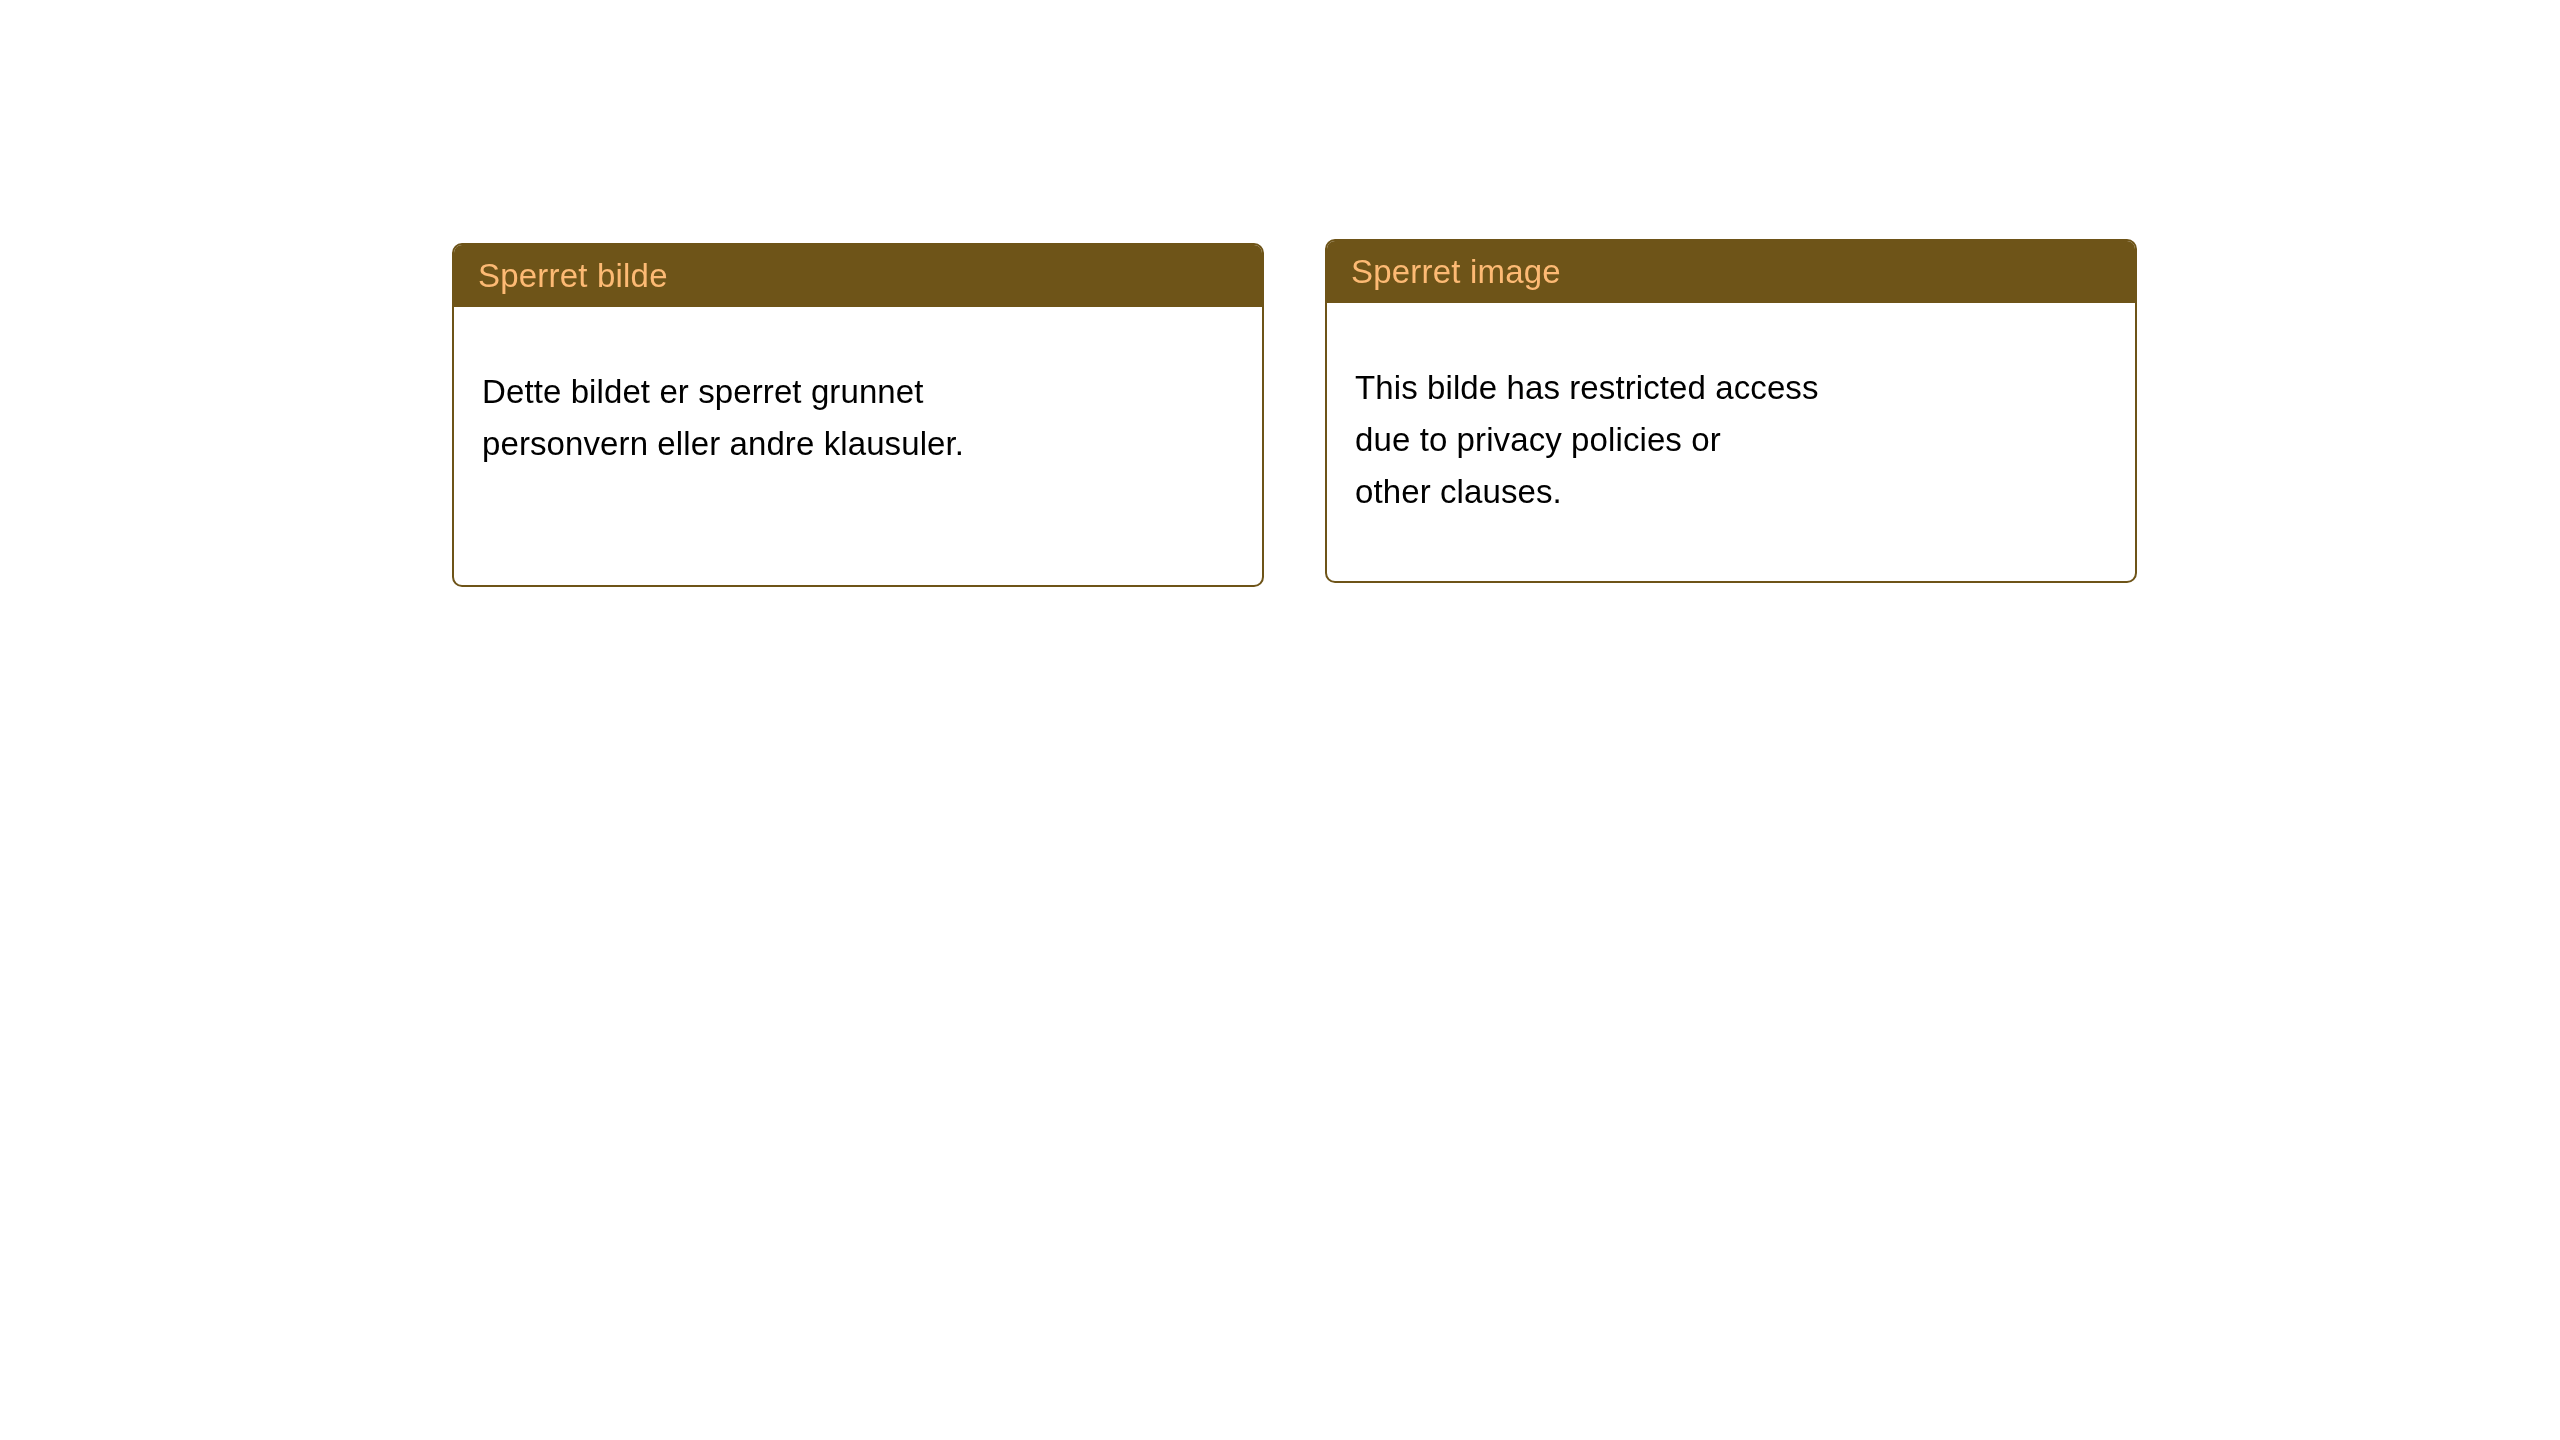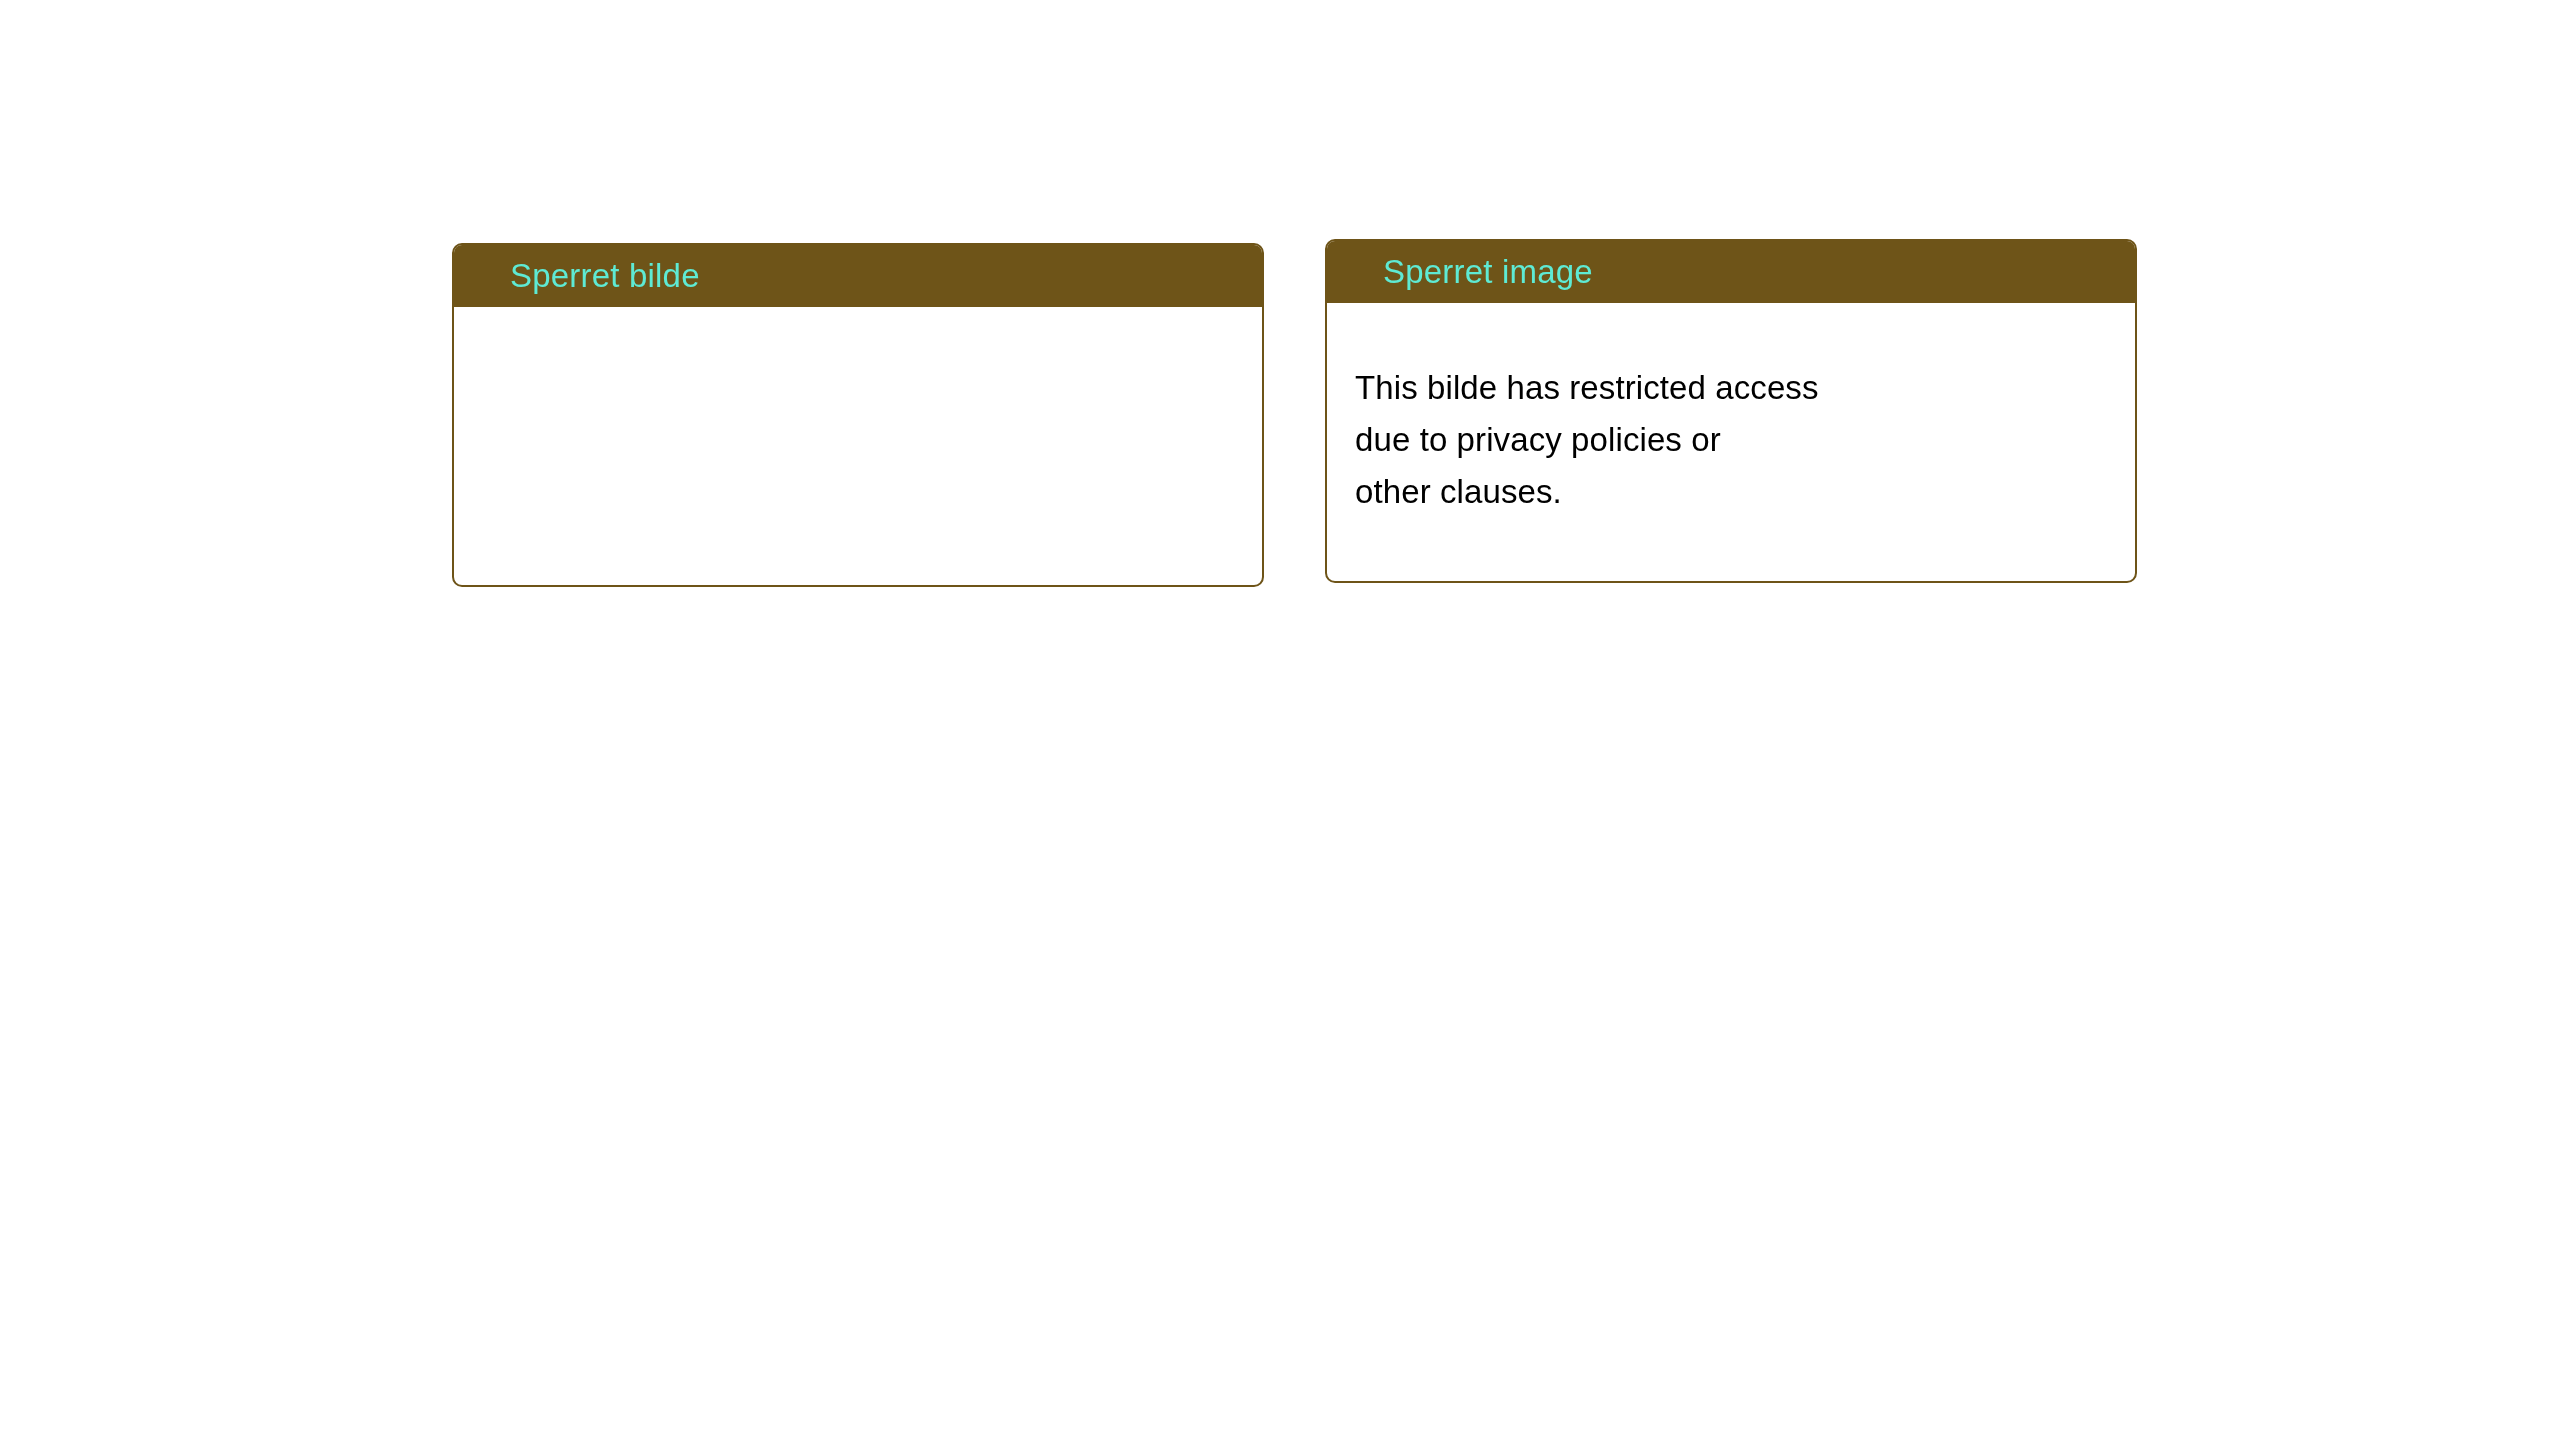--- a/index.html
+++ b/index.html
@@ -46,23 +46,22 @@
     display: flex;
     align-items: center;
     padding: 0 0 0 24px;
     box-sizing: border-box;
   }
   .notice-header-title {
     font-size: 33px;
     line-height: 38px;
     font-weight: 400;
     letter-spacing: 0.2px;
-    color: #5eead4;
+    color: #fdba74;
     white-space: nowrap;
-    margin-left: 32px;
   }
   .notice-body {
     padding: 26px 28px 0 28px;
     box-sizing: border-box;
   }
   .notice-body-text {
     font-size: 33px;
     line-height: 52px;
     color: #000000;
     font-weight: 400;
@@ -72,20 +71,24 @@
 </style>
 </head>
 <body>
 
 <div class="stage">
 
   <div class="notice-card card-no">
     <div class="notice-header">
       <span class="notice-header-title">Sperret bilde</span>
     </div>
+    <div class="notice-body">
+      <p class="notice-body-text">Dette bildet er sperret grunnet
+personvern eller andre klausuler.</p>
+    </div>
   </div>
 
   <div class="notice-card card-en">
     <div class="notice-header">
       <span class="notice-header-title">Sperret image</span>
     </div>
     <div class="notice-body">
       <p class="notice-body-text">This bilde has restricted access
 due to privacy policies or
 other clauses.</p>

